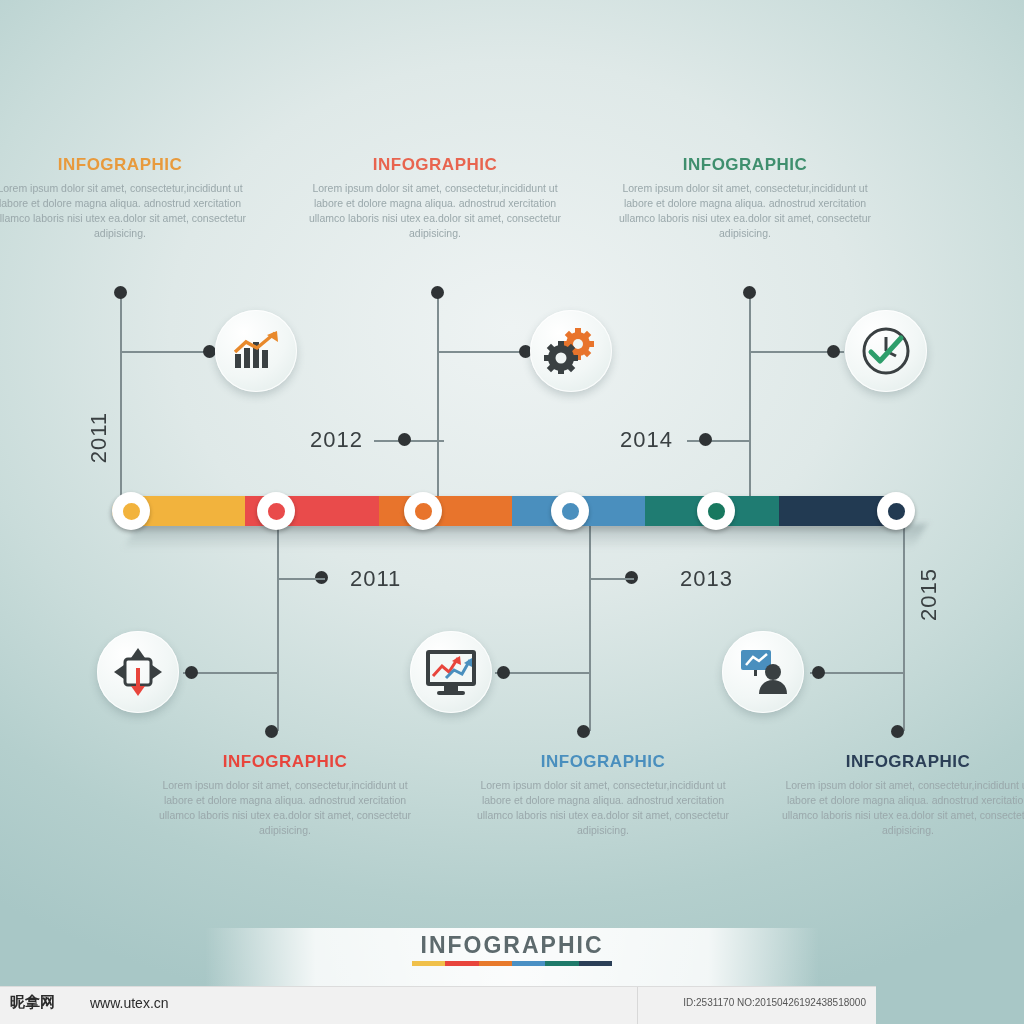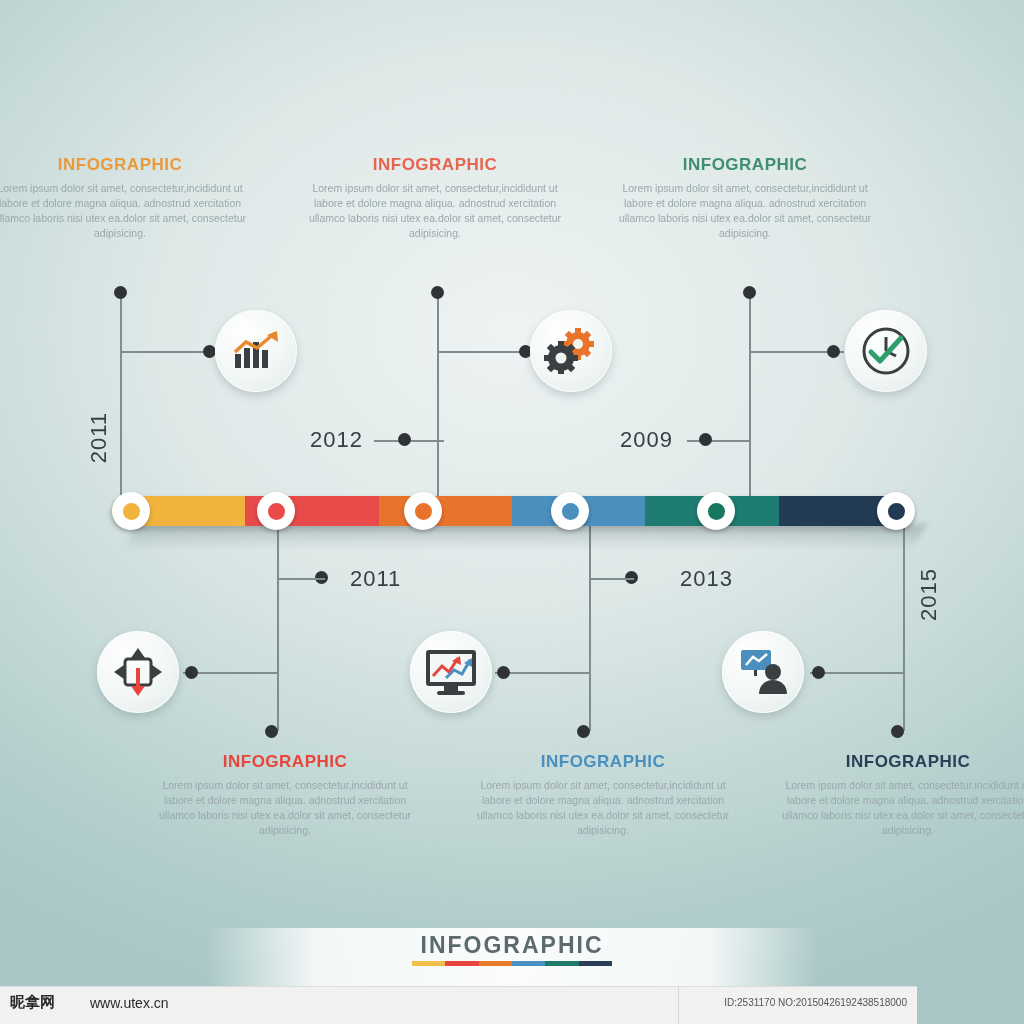--- a/index.html
+++ b/index.html
@@ -70,21 +70,21 @@
     text-align:center;
   }
   #brand .b1{font-size:23px;font-weight:bold;color:#5d6a6d;letter-spacing:2px;margin-top:4px;}
   #brand .stripes{width:200px;height:5px;margin:2px auto 1px;display:flex;}
   #brand .stripes span{flex:1;height:100%;}
   #brand .b2{font-size:14px;color:#5d6a6d;letter-spacing:3px;}
 
   
   #footer{
     position:absolute;left:0;top:986px;width:876px;height:38px;
-    background:#f1f1f1;border-top:1px solid #dcdcdc;padding-left:41px;
+    background:#f1f1f1;border-top:1px solid #dcdcdc;
   }
   #footer .logo{
     position:absolute;left:10px;top:6px;font-size:15px;color:#2b2b2b;font-weight:bold;
   }
   #footer .url{position:absolute;left:90px;top:8px;font-size:14px;color:#2b2b2b;}
   #footer .idcode{position:absolute;right:10px;top:10px;font-size:10px;color:#555;}
   #footerdiv{position:absolute;right:238px;top:0;width:1px;height:38px;background:#d8d8d8;}
 </style>
 </head>
 <body>
@@ -250,21 +250,21 @@
       <polyline points="9,17 16,9 22,13 30,6" fill="none" stroke="#ffffff" stroke-width="2.5"></polyline>
       <rect x="17" y="22" width="3" height="6" fill="#3a4042"></rect>
       <circle cx="36" cy="24" r="8" fill="#3a4042"></circle>
       <path d="M22 46c0-9 6.5-14 14-14s14 5 14 14z" fill="#3a4042"></path>
     </svg>
   </span>
 </div>
 
 <div class="year vert" style="left:86px;top:412px;">2011</div>
 <div class="year" style="left:310px;top:427px;">2012</div>
-<div class="year" style="left:620px;top:427px;">2009</div>
+<div class="year" style="left:620px;top:427px;">2014</div>
 <div class="year" style="left:350px;top:566px;">2011</div>
 <div class="year" style="left:680px;top:566px;">2013</div>
 <div class="year vert" style="left:916px;top:568px;">2015</div>
 
 <div id="barshadow"></div>
 <div id="bar">
     <div class="seg" style="width: 133.333px; background: rgb(242, 179, 61);"></div>
     <div class="seg" style="width: 133.333px; background: rgb(233, 75, 75);"></div>
     <div class="seg" style="width: 133.333px; background: rgb(232, 116, 44);"></div>
     <div class="seg" style="width: 133.333px; background: rgb(74, 143, 190);"></div>

